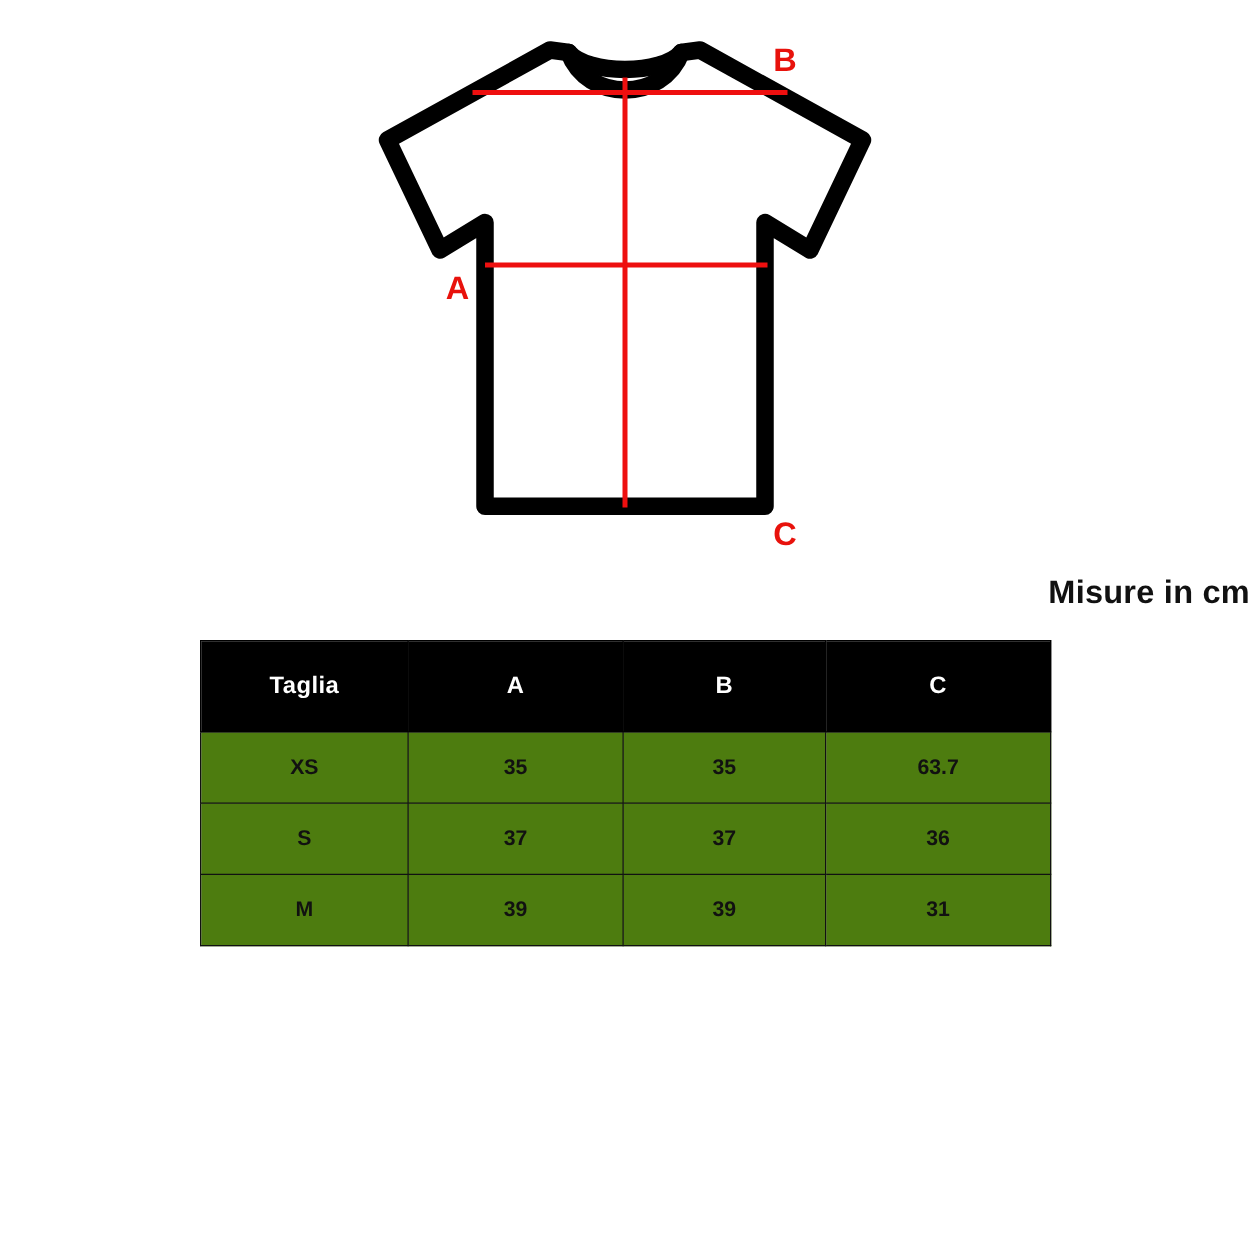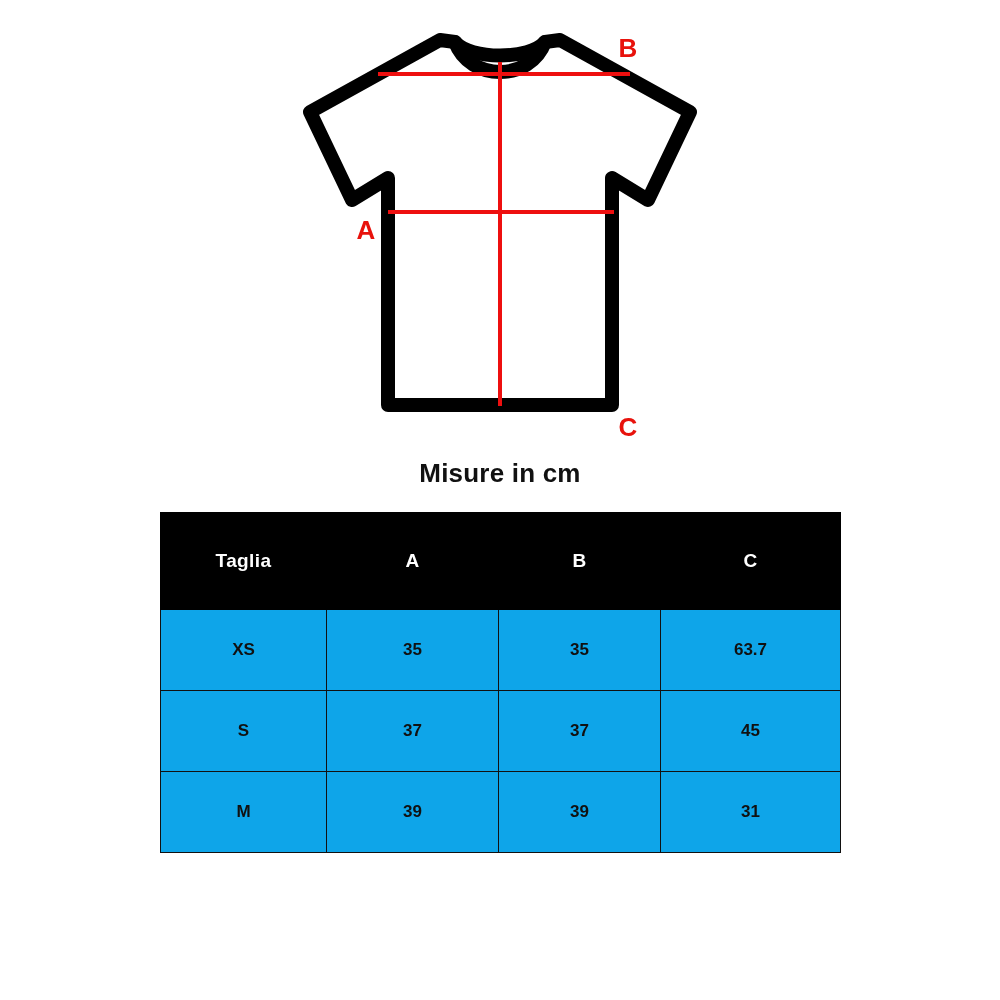--- a/index.html
+++ b/index.html
@@ -25,21 +25,21 @@
     left: 0;
     top: 0;
     width: 1000px;
     height: 450px;
   }
   .caption {
     position: absolute;
     left: 0;
     top: 458px;
     width: 1000px;
-    text-align: center;
+    text-align: right;
     font-size: 26px;
     font-weight: bold;
     letter-spacing: 0.2px;
     color: #111111;
   }
   .table-wrap {
     position: absolute;
     left: 160px;
     top: 512px;
     width: 680px;
@@ -50,32 +50,32 @@
     table-layout: fixed;
   }
   table.size-table th,
   table.size-table td {
     border: 1px solid #111111;
     height: 56px;
     text-align: center;
     vertical-align: middle;
     font-size: 17px;
     font-weight: bold;
-    padding: 12px;
+    padding: 0;
   }
   table.size-table thead th {
     background: #000000;
     color: #ffffff;
     border: 1px solid #000000;
     height: 72px;
     font-size: 19px;
     letter-spacing: 0.4px;
   }
   table.size-table tbody td {
-    background: #0ea5e9;
+    background: #4d7c0f;
     color: #111111;
   }
   col.c-size { width: 166px; }
   col.c-a { width: 172px; }
   col.c-b { width: 162px; }
   col.c-c { width: 180px; }
   .label-letter {
     font-family: "Liberation Sans", sans-serif;
     font-weight: bold;
     font-size: 26px;
@@ -144,21 +144,21 @@
         <tr>
           <td>XS</td>
           <td>35</td>
           <td>35</td>
           <td>63.7</td>
         </tr>
         <tr>
           <td>S</td>
           <td>37</td>
           <td>37</td>
-          <td>45</td>
+          <td>36</td>
         </tr>
         <tr>
           <td>M</td>
           <td>39</td>
           <td>39</td>
           <td>31</td>
         </tr>
       </tbody>
     </table>
   </div>

